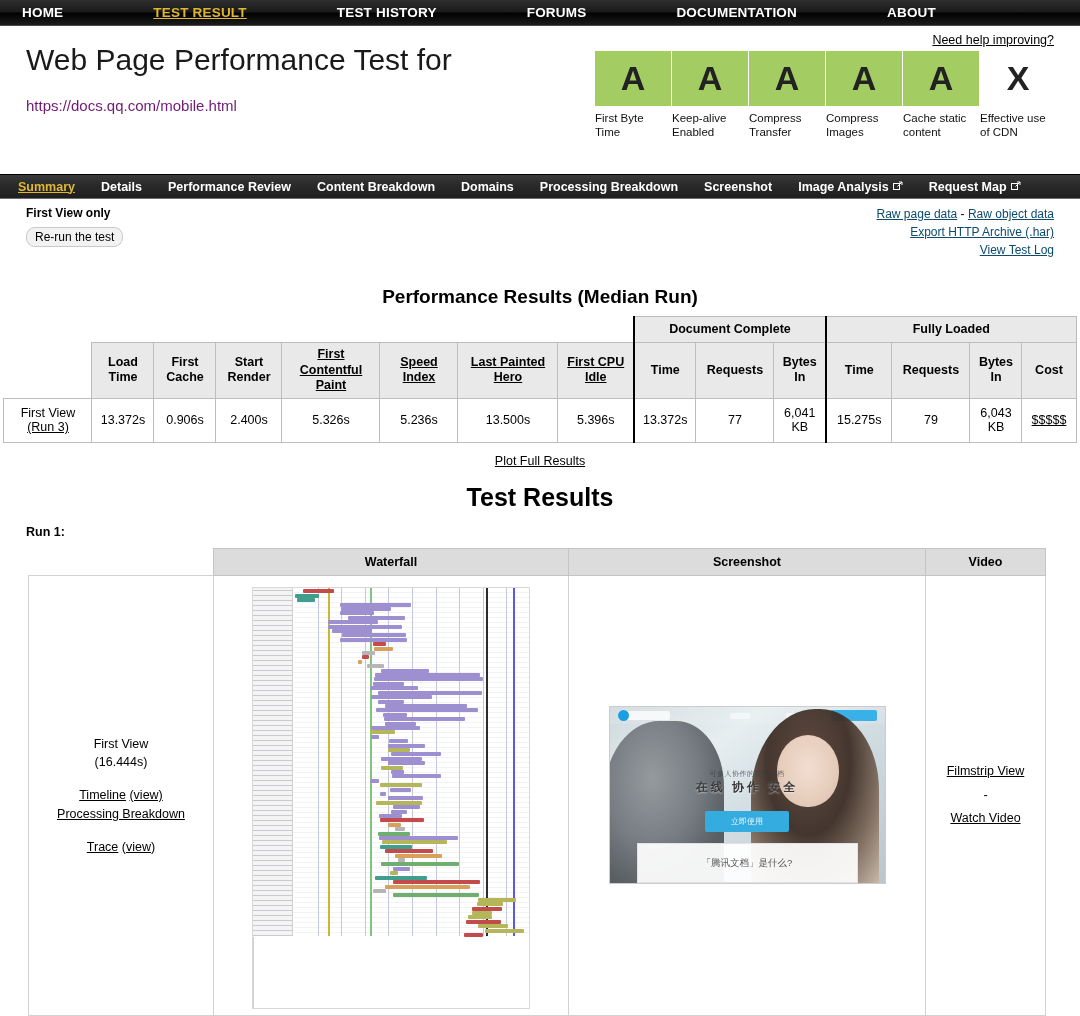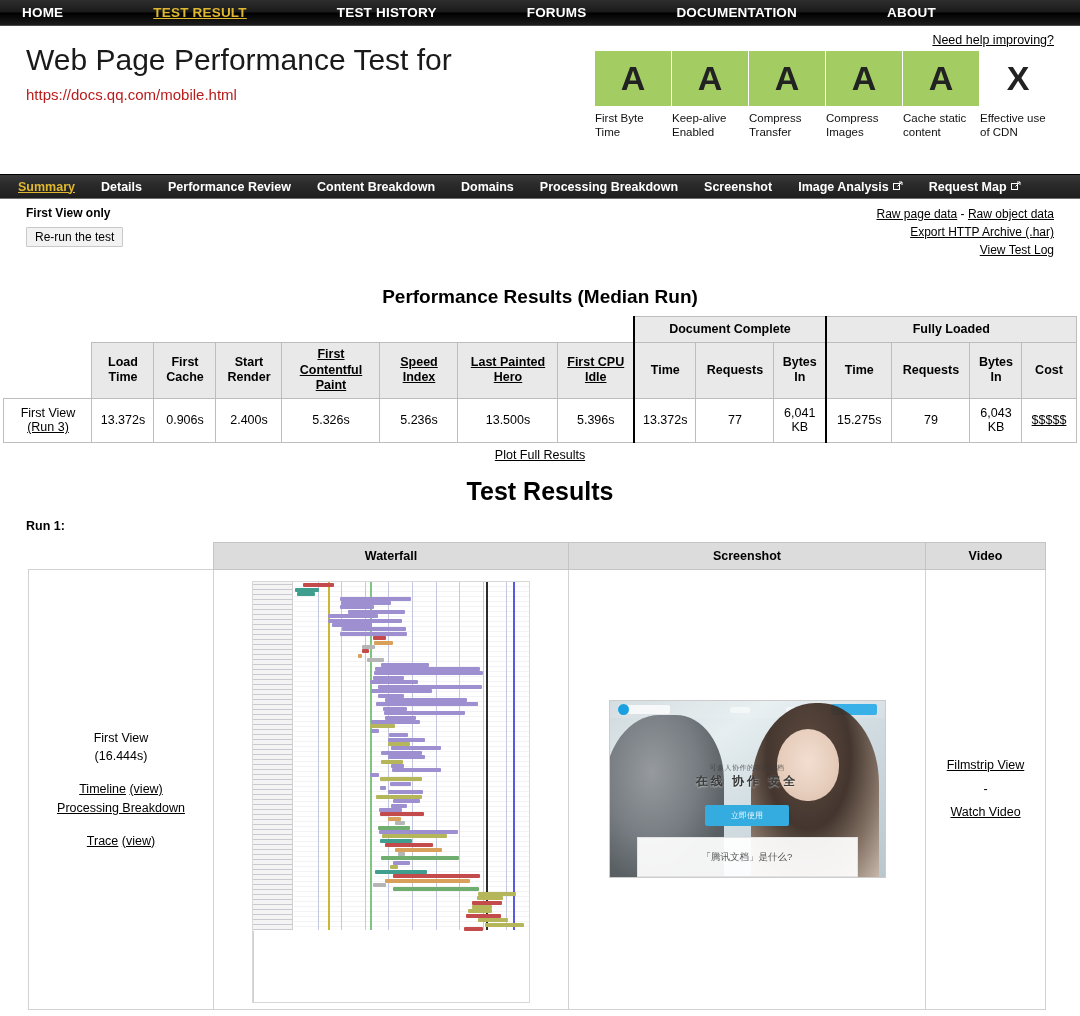--- a/index.html
+++ b/index.html
@@ -25,21 +25,21 @@
     font-size: 13.5px; font-weight: bold;
     letter-spacing: .2px;
     margin-right: 46px;
     white-space: nowrap;
   }
   #topnav a.active { color: #e0b830; text-decoration: underline; }
 
   
   #header { position: relative; padding: 8px 0 0 26px; height: 148px; }
   #pagetitle { font-size: 30px; font-weight: normal; color: #1a1a1a; line-height: 1.1; margin: 9px 0 0 0; }
-  #testurl { display:block; color:#b91c1c; font-size: 15px; text-decoration: none; margin-top: 10px; }
+  #testurl { display:block; color:#701a75; font-size: 15px; text-decoration: none; margin-top: 21px; }
   #fromline { font-size: 12px; margin-top: 14px; }
   #fromline b { font-weight: bold; }
   #datetime { font-size: 12px; margin-top: 3px; }
 
   #needhelp {
     position: absolute; right: 26px; top: 7px;
     font-size: 12.5px; color: #000; text-decoration: underline;
   }
   #grades { position: absolute; right: 24px; top: 25px; display: flex; }
   .grade { width: 76px; margin-left: 1px; }
@@ -62,42 +62,42 @@
     margin-right: 26px; white-space: nowrap; display: inline-flex; align-items: center;
   }
   #tabbar a.active { color: #e0b830; text-decoration: underline; }
   .extlink { margin-left: 4px; display: inline-block; }
 
   
   #infostrip { position: relative; padding: 6px 26px 0 26px; height: 78px; font-size: 12px; }
   #infostrip .line { line-height: 1.42; }
   #rerun {
     margin-top: 5px; font-size: 12px; padding: 2px 8px;
-    background: #f2f2f2; border: 1px solid #c9c9c9; border-radius: 1px;
+    background: #f2f2f2; border: 1px solid #c9c9c9; border-radius: 9px;
     font-family: "Liberation Sans", sans-serif; cursor: pointer;
   }
   #rightlinks { position: absolute; right: 26px; top: 6px; text-align: right; font-size: 12px; line-height: 1.5; }
-  #rightlinks a { color: #000000; text-decoration: underline; }
+  #rightlinks a { color: #0c4a6e; text-decoration: underline; }
 
   
   h2.section { text-align: center; font-size: 19px; margin: 9px 0 8px 0; font-weight: bold; }
   h2.big { font-size: 25px; margin: 14px 0 0 0; }
 
   table.perf { border-collapse: collapse; margin: 0 auto; width: 1028px; table-layout: fixed; }
   table.perf th, table.perf td {
     border: 1px solid #bdbdbd; text-align: center; font-size: 12.5px;
     padding: 4px 2px; vertical-align: middle;
   }
   table.perf thead th { background: #e9e9e9; font-weight: bold; line-height: 1.25; }
   table.perf thead th.blank { background: #ffffff; border: none; }
   table.perf thead th.group { background: #e9e9e9; height: 26px; }
   table.perf td { background: #fff; height: 44px; }
   .ul { text-decoration: underline; }
   .sep-l { border-left: 2px solid #000 !important; }
-  #plotfull { text-align: center; margin-top: 2px; }
+  #plotfull { text-align: center; margin-top: 8px; }
   #plotfull a { font-size: 12.5px; color: #000; text-decoration: underline; }
 
   
   #runlabel { font-size: 12.5px; font-weight: bold; margin: 13px 0 9px 26px; }
   table.runs { border-collapse: collapse; margin-left: 28px; table-layout: fixed; }
   table.runs th {
     background: #dcdcdc; border: 1px solid #c4c4c4; font-size: 12.5px; font-weight: bold;
     height: 27px; text-align: center;
   }
   table.runs td { border: 1px solid #d2d2d2; vertical-align: middle; text-align: center; background:#fff; }

